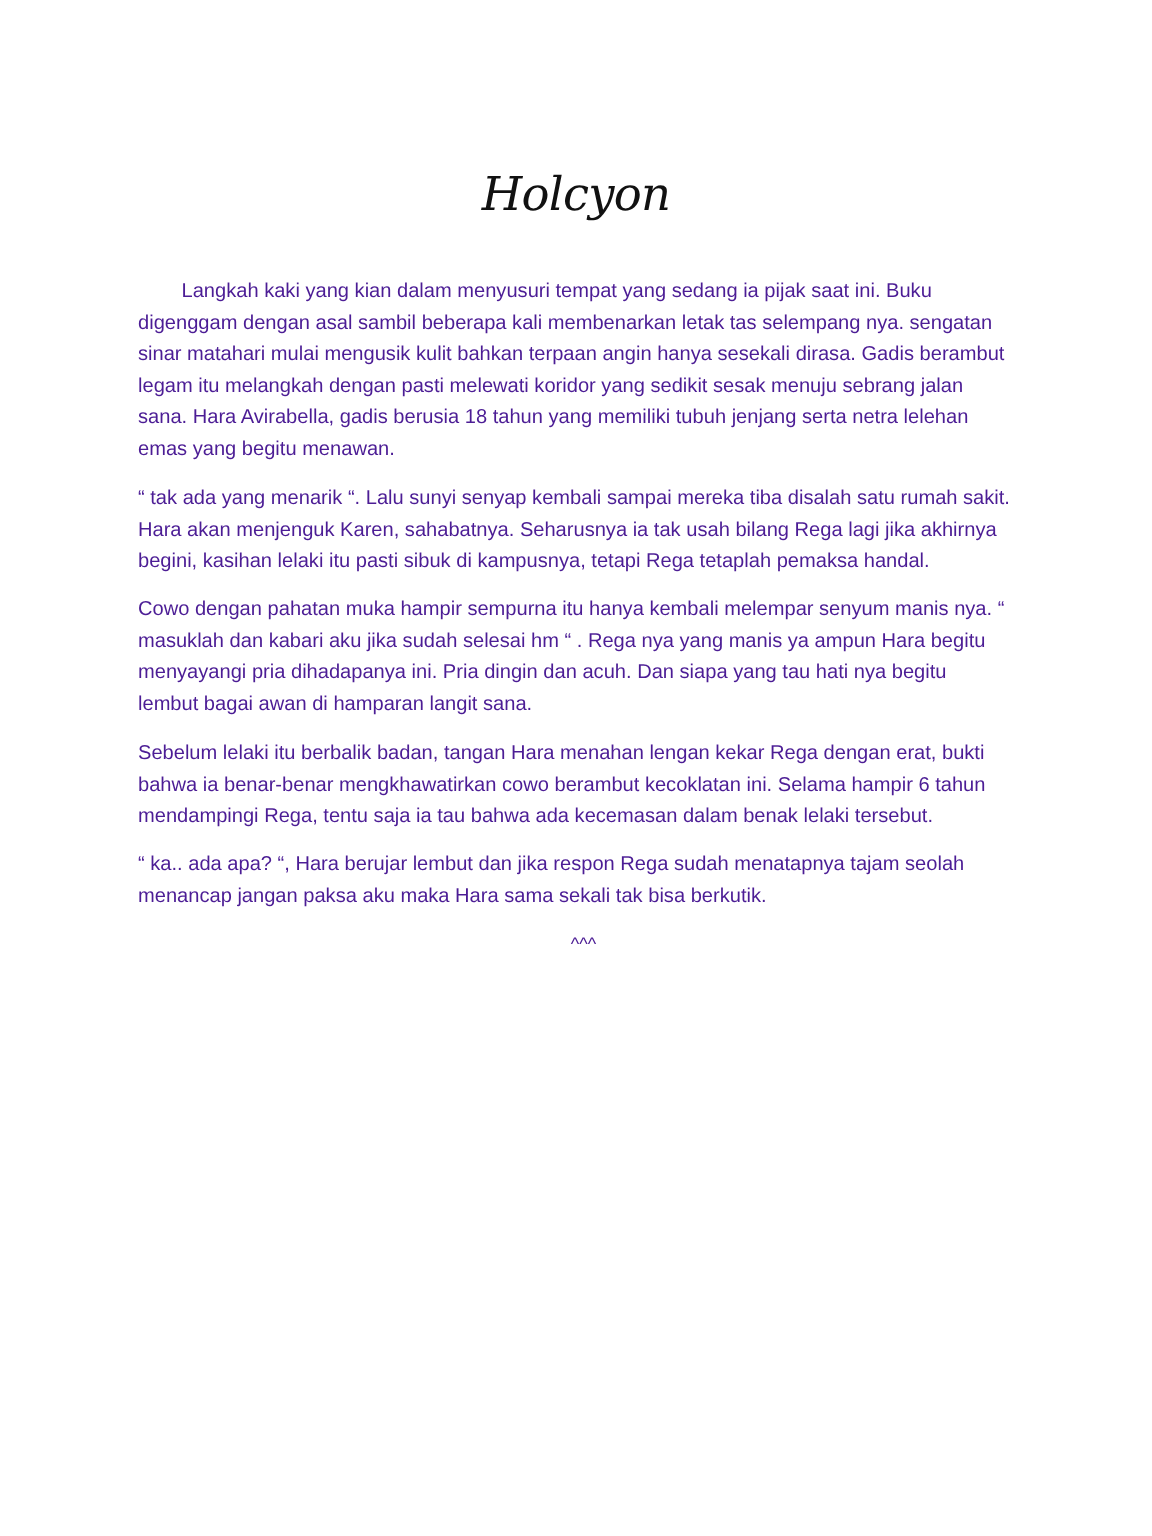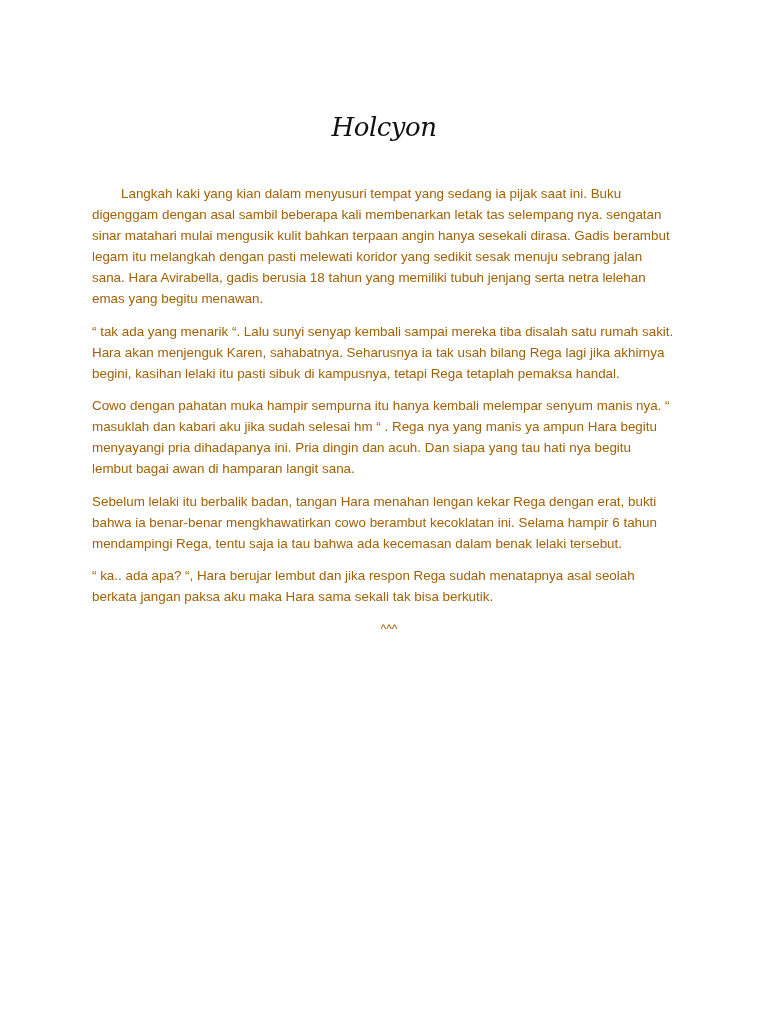--- a/index.html
+++ b/index.html
@@ -1,37 +1,37 @@
 <!DOCTYPE html>
 <html><head>
   <meta charset="utf-8">
   <style>
     html, body { margin: 0; padding: 0; background: #ffffff; }
     body { width: 768px; height: 1024px; overflow: hidden; position: relative; }
     .page { position: absolute; left: 0; top: 0; width: 768px; height: 1024px; background: #ffffff; }
     .title {
       position: absolute; left: 0; top: 112px; width: 768px; text-align: center;
-      font-family: "DejaVu Serif", serif; font-style: italic; font-size: 26px;
+      font-family: "DejaVu Serif", serif; font-style: italic; font-size: 31px;
       color: #111111; letter-spacing: -0.5px;
     }
     .body {
       position: absolute; left: 92px; top: 183px; width: 582px;
       font-family: "Liberation Sans", sans-serif; font-size: 13.4px;
-      line-height: 21px; color: #a16207;
+      line-height: 21px; color: #4c1d95;
     }
     .body p { margin: 0 0 11.5px 0; }
     .body p.indent { text-indent: 29px; }
     .sep { text-align: center; margin-top: 4px; font-size: 12px; padding-left: 12px; }
   </style>
 </head>
 <body>
 
 <div class="page">
   <div class="title">Holcyon</div>
   <div class="body">
     <p class="indent">Langkah kaki yang kian dalam menyusuri tempat yang sedang ia pijak saat ini. Buku digenggam dengan asal sambil beberapa kali membenarkan letak tas selempang nya. sengatan sinar matahari mulai mengusik kulit bahkan terpaan angin hanya sesekali dirasa. Gadis berambut legam itu melangkah dengan pasti melewati koridor yang sedikit sesak menuju sebrang jalan sana. Hara Avirabella, gadis berusia 18 tahun yang memiliki tubuh jenjang serta netra lelehan emas yang begitu menawan.</p>
     <p>“ tak ada yang menarik “. Lalu sunyi senyap kembali sampai mereka tiba disalah satu rumah sakit. Hara akan menjenguk Karen, sahabatnya. Seharusnya ia tak usah bilang Rega lagi jika akhirnya begini, kasihan lelaki itu pasti sibuk di kampusnya, tetapi Rega tetaplah pemaksa handal.</p>
     <p>Cowo dengan pahatan muka hampir sempurna itu hanya kembali melempar senyum manis nya.  “ masuklah dan kabari aku jika sudah selesai hm “ . Rega nya yang manis ya ampun Hara begitu menyayangi pria dihadapanya ini. Pria dingin dan acuh. Dan siapa yang tau hati nya begitu lembut bagai awan di hamparan langit sana.</p>
     <p>Sebelum lelaki itu berbalik badan, tangan Hara menahan lengan kekar Rega dengan erat, bukti bahwa ia benar-benar mengkhawatirkan cowo berambut kecoklatan ini. Selama hampir 6 tahun mendampingi Rega, tentu saja ia tau bahwa ada kecemasan dalam benak lelaki tersebut.</p>
-    <p> “ ka.. ada apa? “, Hara berujar lembut dan jika respon Rega sudah menatapnya asal seolah berkata jangan paksa aku maka Hara sama sekali tak bisa berkutik.</p>
+    <p> “ ka.. ada apa? “, Hara berujar lembut dan jika respon Rega sudah menatapnya tajam seolah menancap jangan paksa aku maka Hara sama sekali tak bisa berkutik.</p>
     <div class="sep">^^^</div>
   </div>
 </div>
 
 </body></html>

